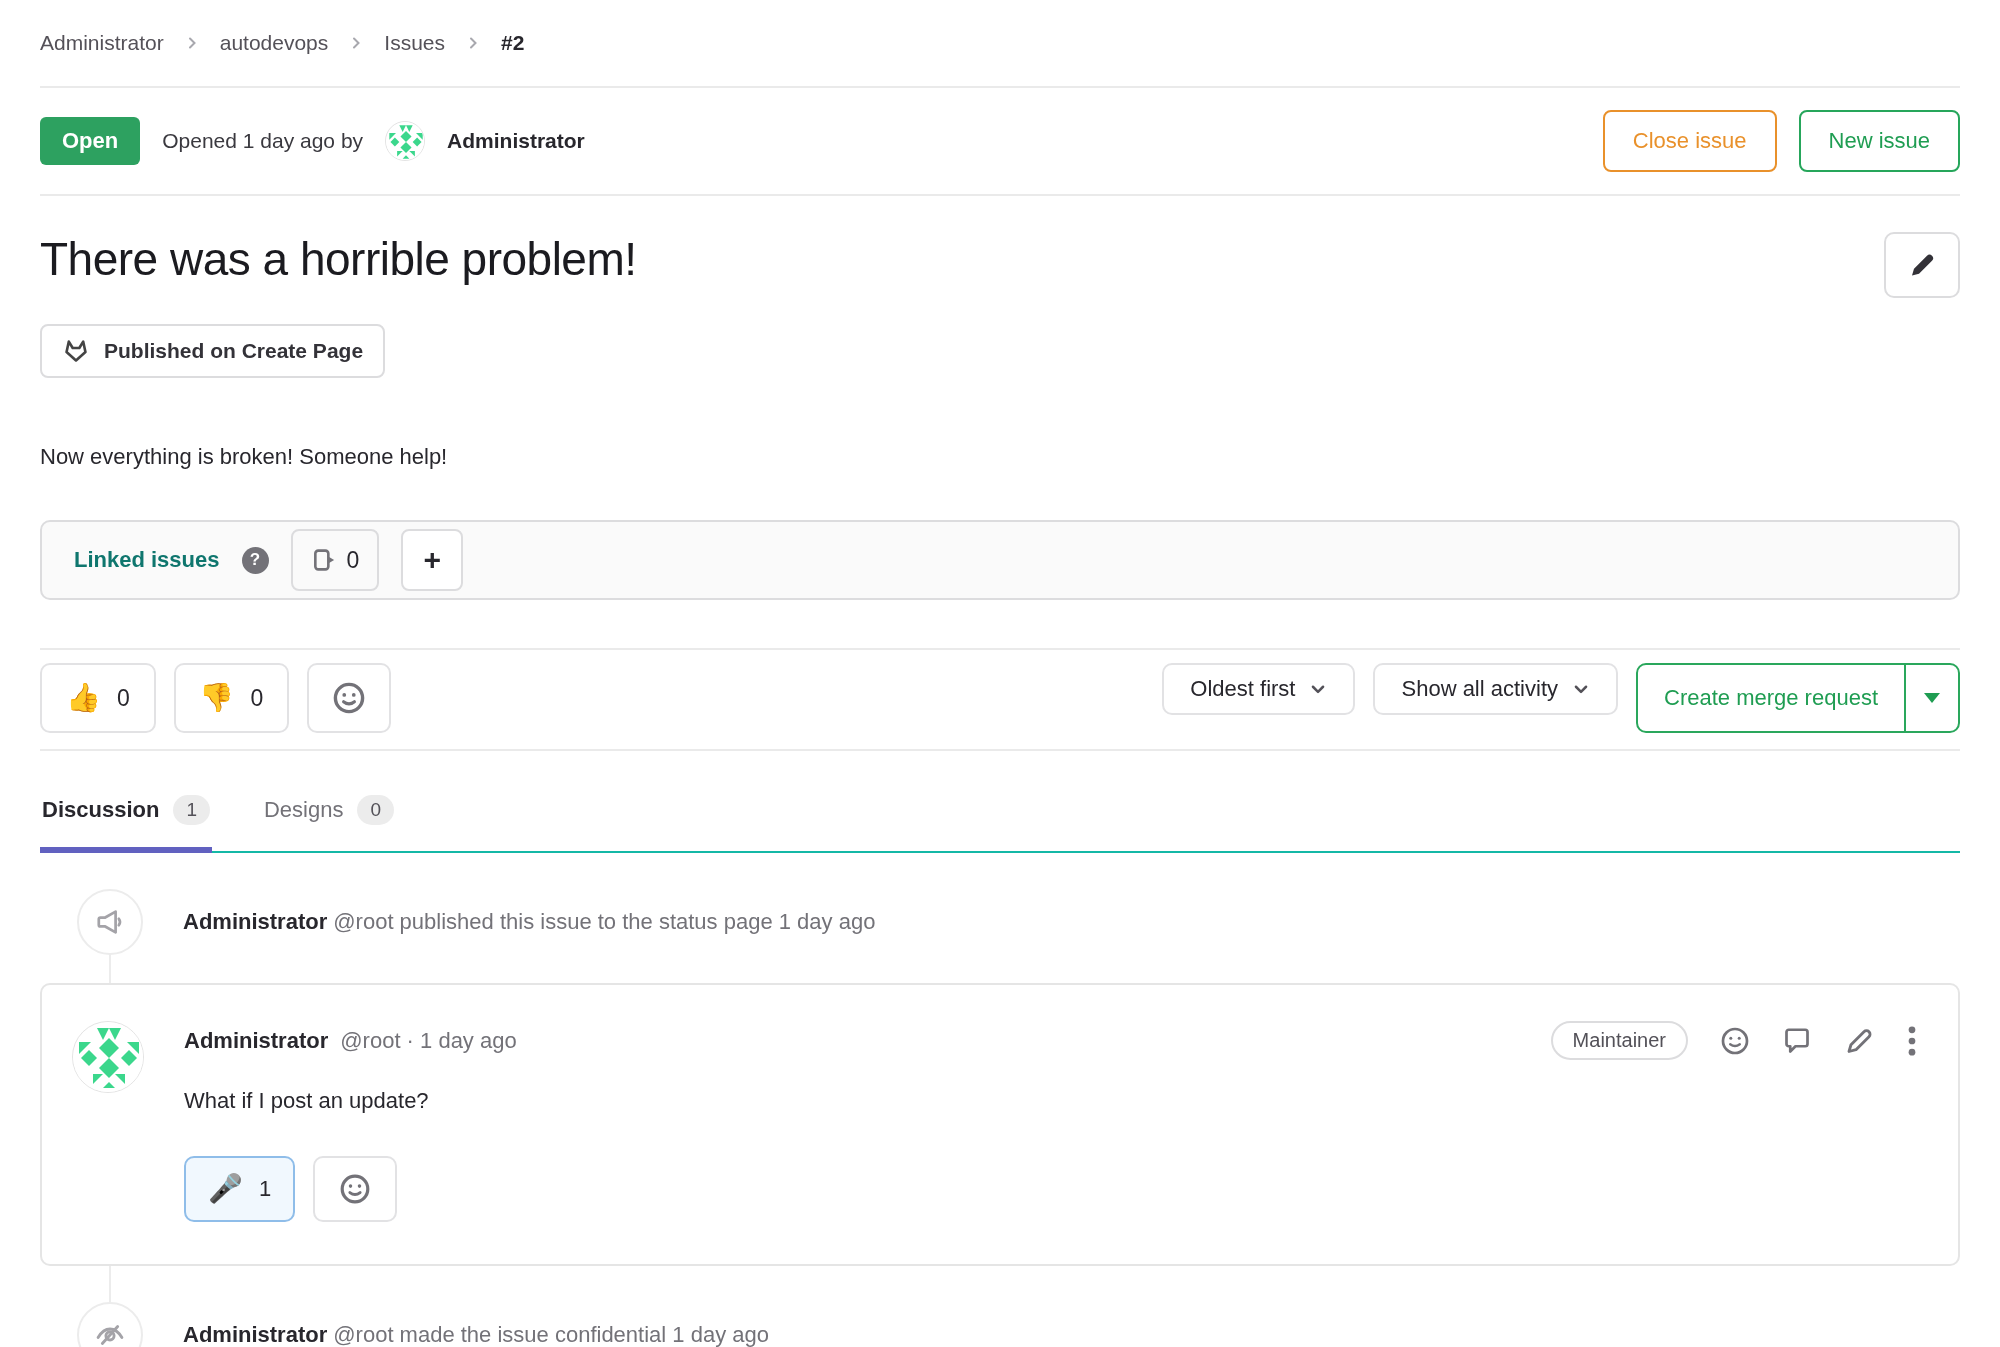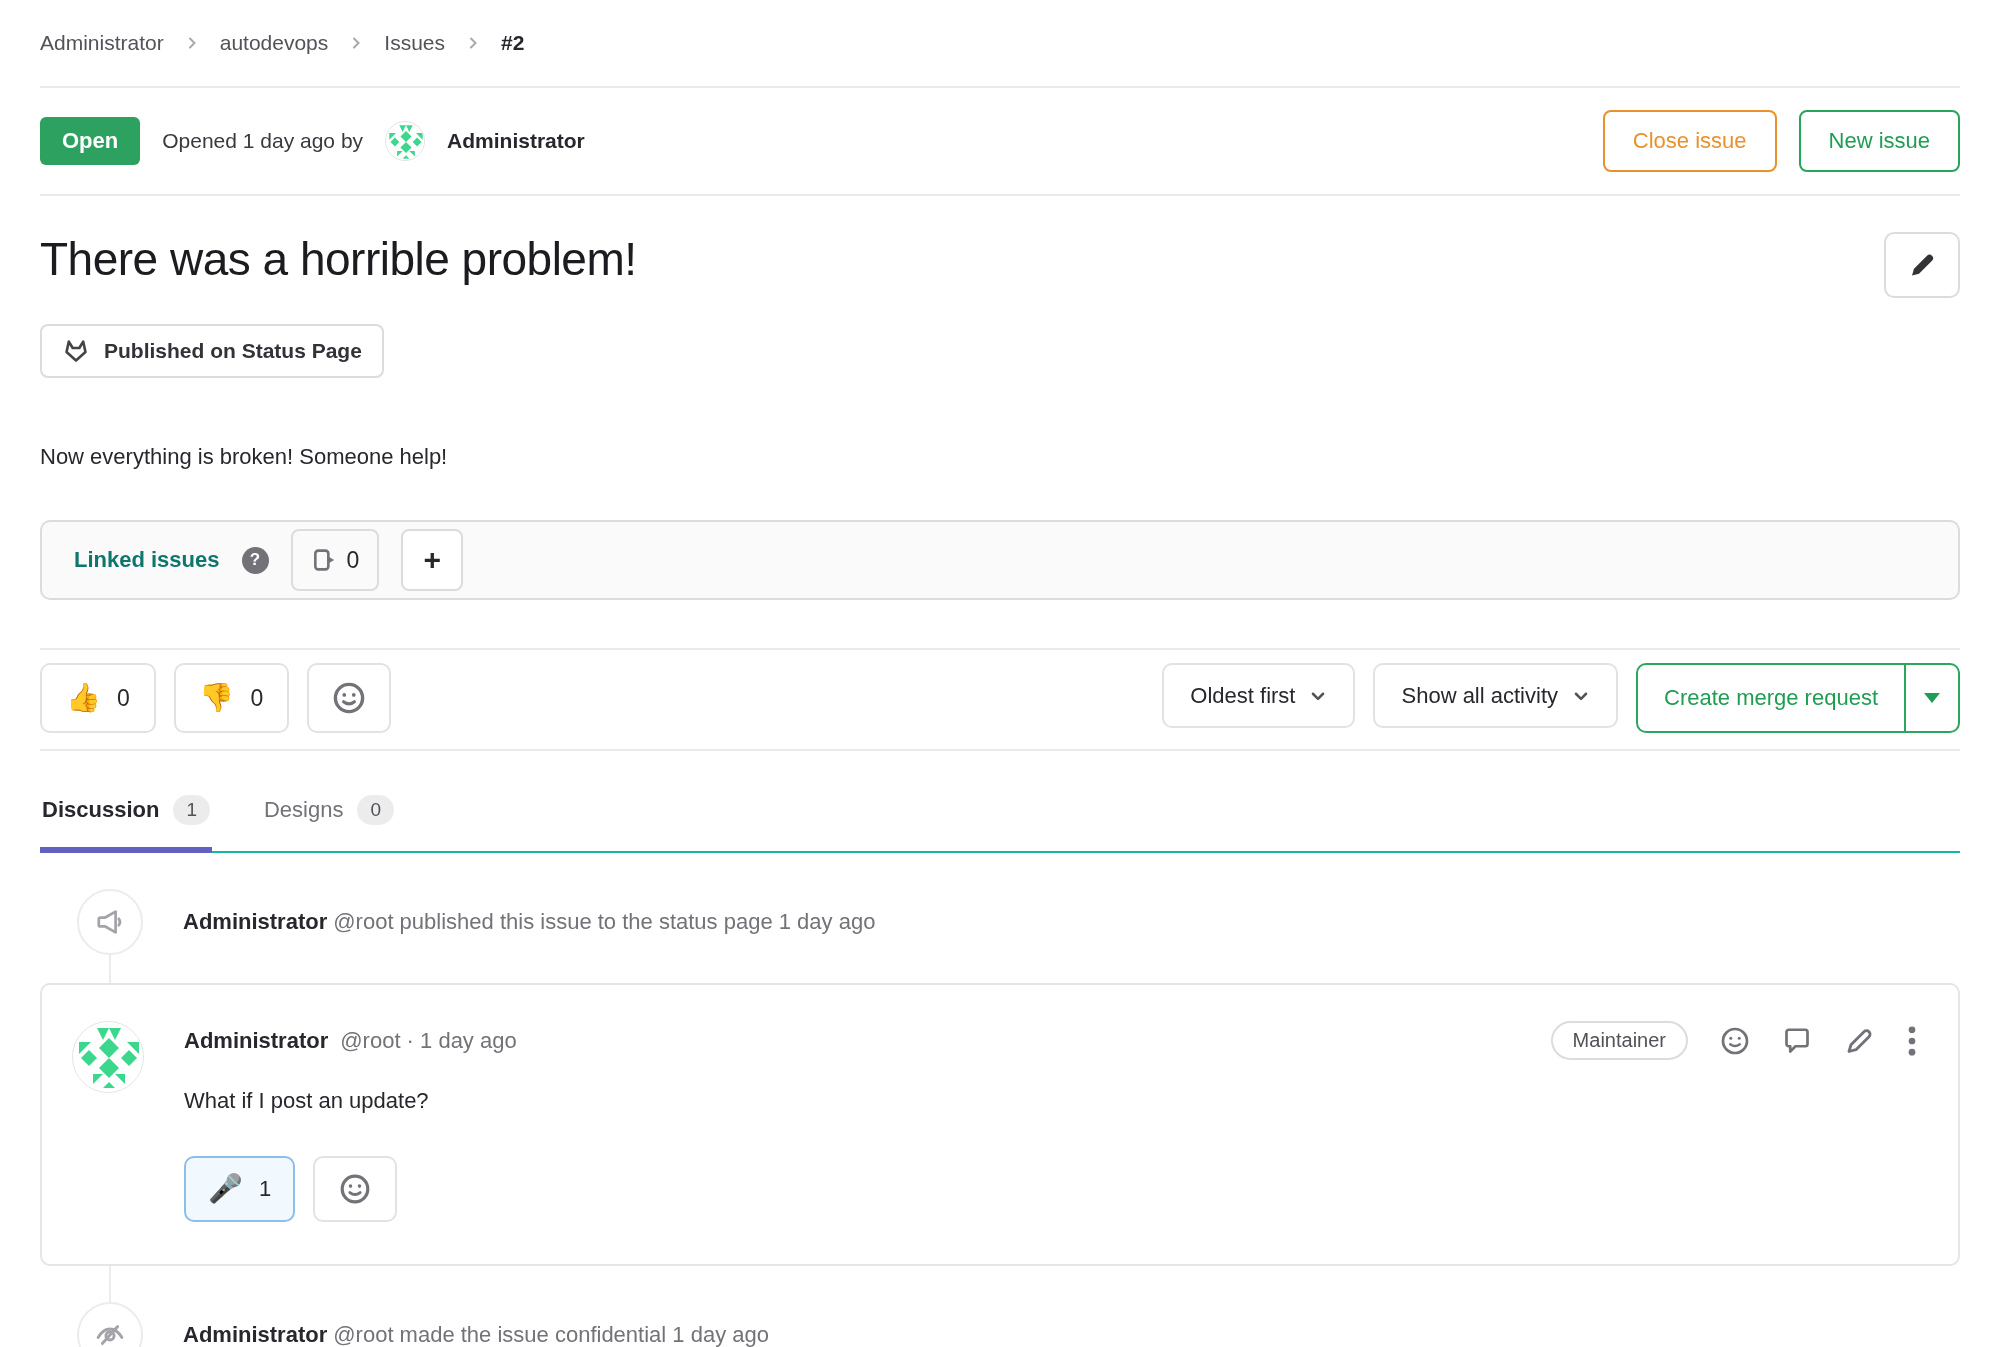--- a/index.html
+++ b/index.html
@@ -45,21 +45,21 @@
   .count-chip { display:inline-flex; align-items:center; gap:10px; height:62px; padding:0 18px; border:2px solid #dcdcde; border-radius:8px; background:#fafafa; font-size:23px; color:#28272d; cursor:pointer; }
   .plus-btn { width:62px; height:62px; border:2px solid #dcdcde; border-radius:8px; background:#fff; font-size:30px; font-weight:700; color:#28272d; display:inline-flex; align-items:center; justify-content:center; cursor:pointer; }
 
   .divider { border-top:2px solid #eaeaea; margin-top:48px; }
 
   
   .awards-row { display:flex; justify-content:space-between; align-items:center; padding:13px 0 16px; border-bottom:2px solid #eaeaea; }
   .awards-left, .awards-right { display:flex; gap:18px; }
   .award-btn { display:inline-flex; align-items:center; gap:16px; height:70px; padding:0 24px; border:2px solid #e2e2e4; border-radius:10px; background:#fff; font-size:23px; color:#28272d; cursor:pointer; font-family:inherit; }
   .emoji { font-size:28px; line-height:1; }
-  .dropdown-btn { display:inline-flex; align-items:center; gap:14px; height:65px; padding:0 26px; border:2px solid #e2e2e4; border-radius:10px; background:#fff; font-size:22px; color:#28272d; cursor:pointer; font-family:inherit; }
+  .dropdown-btn { display:inline-flex; align-items:center; gap:14px; height:52px; padding:0 26px; border:2px solid #e2e2e4; border-radius:10px; background:#fff; font-size:22px; color:#28272d; cursor:pointer; font-family:inherit; }
   .split-btn { display:inline-flex; height:70px; border:2px solid #2aa75c; border-radius:10px; overflow:hidden; background:#fff; }
   .split-main { display:inline-flex; align-items:center; padding:0 26px; color:#1f9d52; font-size:22px; cursor:pointer; border-right:2px solid #2aa75c; }
   .split-caret { width:52px; display:inline-flex; align-items:center; justify-content:center; cursor:pointer; }
   .caret-down { width:0; height:0; border-left:8px solid transparent; border-right:8px solid transparent; border-top:10px solid #1f9d52; }
 
   
   .tabs { display:flex; gap:50px; padding-top:44px; border-bottom:2px solid #14b8a6; }
   .tab { display:flex; align-items:center; gap:14px; padding:0 2px 26px 2px; position:relative; cursor:pointer; color:#737278; font-size:22px; }
   .tab.active { color:#28272d; font-weight:700; }
   .tab.active::after { content:''; position:absolute; left:0; right:0; bottom:-2px; height:6px; background:#6161c0; }
@@ -172,21 +172,21 @@
       </button>
     </div>
 
     
     <div class="status-page-badge">
       <span>
         <svg width="28" height="28" viewBox="0 0 16 16">
             <path d="M2.6 8.6 L3.9 2.6 L6.1 6.3 L9.9 6.3 L12.1 2.6 L13.4 8.6 L8 13.4 Z" fill="none" stroke="#444" stroke-width="1.5" stroke-linejoin="round"></path>
           </svg>
       </span>
-      <span>Published on Status Page</span>
+      <span>Published on Create Page</span>
     </div>
 
     
     <p class="description">Now everything is broken! Someone help!</p>
 
     
     <div class="linked-panel">
       <span class="linked-label">Linked issues</span>
       <span class="help-icon">?</span>
       <span class="count-chip">

